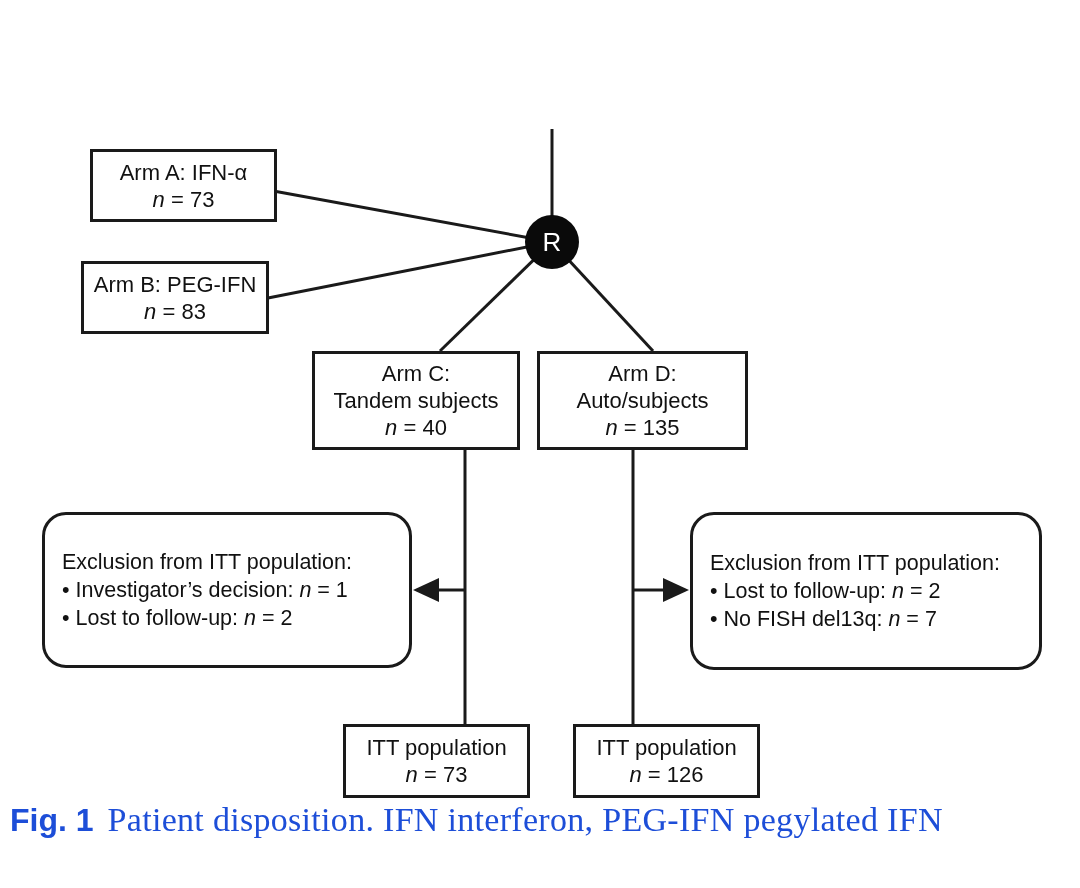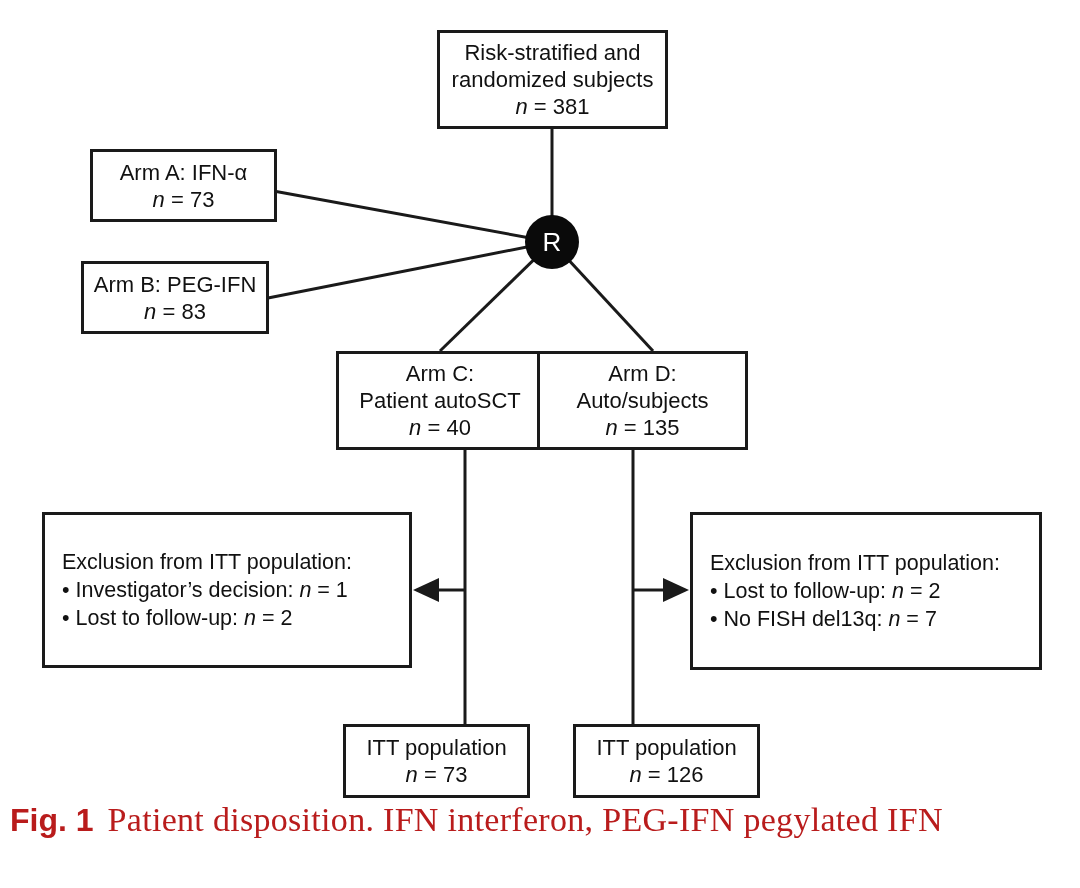--- a/index.html
+++ b/index.html
@@ -7,30 +7,30 @@
     position:relative;width:1080px;height:888px;background:#fff;
     font-family:"Liberation Sans",sans-serif;color:#111;overflow:hidden;
   }
   svg.wires{position:absolute;left:0;top:0;}
   .box{
     position:absolute;box-sizing:border-box;border:3px solid #1a1a1a;background:#fff;
     display:flex;flex-direction:column;justify-content:center;
     font-size:22px;line-height:27px;
   }
   .box.center{align-items:center;text-align:center;}
-  .box.bullets{padding-left:17px;padding-right:4px;line-height:28px;font-size:21.5px;}
+  .box.bullets{padding-left:17px;padding-right:4px;line-height:28px;font-size:21.5px;border-radius:24px;}
   .bl{white-space:pre-wrap;}
   .r-node{
     position:absolute;left:525px;top:215px;width:54px;height:54px;border-radius:50%;
     background:#0a0a0a;color:#fff;display:flex;align-items:center;justify-content:center;
     font-size:26px;
   }
   .caption{
     position:absolute;left:10px;top:801px;width:1066px;
-    font-family:"Liberation Serif",serif;font-size:34px;color:#b91c1c;white-space:nowrap;
+    font-family:"Liberation Serif",serif;font-size:34px;color:#1d4ed8;white-space:nowrap;
   }
   .caption .fig{font-family:"Liberation Sans",sans-serif;font-weight:bold;font-size:32px;}
   .caption .txt{margin-left:14px;letter-spacing:0.3px;}
   i{font-style:italic;}
 </style>
 </head>
 <body>
 
 <div class="canvas">
 
@@ -41,39 +41,34 @@
     <line x1="552" y1="242" x2="440" y2="351" stroke="#1a1a1a" stroke-width="3"></line>
     <line x1="552" y1="242" x2="653" y2="351" stroke="#1a1a1a" stroke-width="3"></line>
     <line x1="465" y1="450" x2="465" y2="727" stroke="#1a1a1a" stroke-width="3"></line>
     <line x1="633" y1="450" x2="633" y2="727" stroke="#1a1a1a" stroke-width="3"></line>
     <line x1="465" y1="590" x2="437" y2="590" stroke="#1a1a1a" stroke-width="3"></line>
     <polygon points="413,590 439,578 439,602" fill="#1a1a1a"></polygon>
     <line x1="633" y1="590" x2="665" y2="590" stroke="#1a1a1a" stroke-width="3"></line>
     <polygon points="689,590 663,578 663,602" fill="#1a1a1a"></polygon>
   </svg>
 
-  <div class="box center" style="left:437px;top:30px;width:231px;height:99px">
-    <div class="bl">Risk-stratified and</div>
-    <div class="bl">randomized subjects</div>
-    <div class="bl"><i>n</i><span> = 381</span></div>
-  </div>
 
   <div class="box center" style="left:90px;top:149px;width:187px;height:73px">
     <div class="bl">Arm A: IFN-α</div>
     <div class="bl"><i>n</i><span> = 73</span></div>
   </div>
 
   <div class="box center" style="left:81px;top:261px;width:188px;height:73px">
     <div class="bl">Arm B: PEG-IFN</div>
     <div class="bl"><i>n</i><span> = 83</span></div>
   </div>
 
-  <div class="box center" style="left:336px;top:351px;width:208px;height:99px">
+  <div class="box center" style="left:312px;top:351px;width:208px;height:99px">
     <div class="bl">Arm C:</div>
-    <div class="bl">Patient autoSCT</div>
+    <div class="bl">Tandem subjects</div>
     <div class="bl"><i>n</i><span> = 40</span></div>
   </div>
 
   <div class="box center" style="left:537px;top:351px;width:211px;height:99px">
     <div class="bl">Arm D:</div>
     <div class="bl">Auto/subjects</div>
     <div class="bl"><i>n</i><span> = 135</span></div>
   </div>
 
   <div class="box bullets" style="left:42px;top:512px;width:370px;height:156px">

